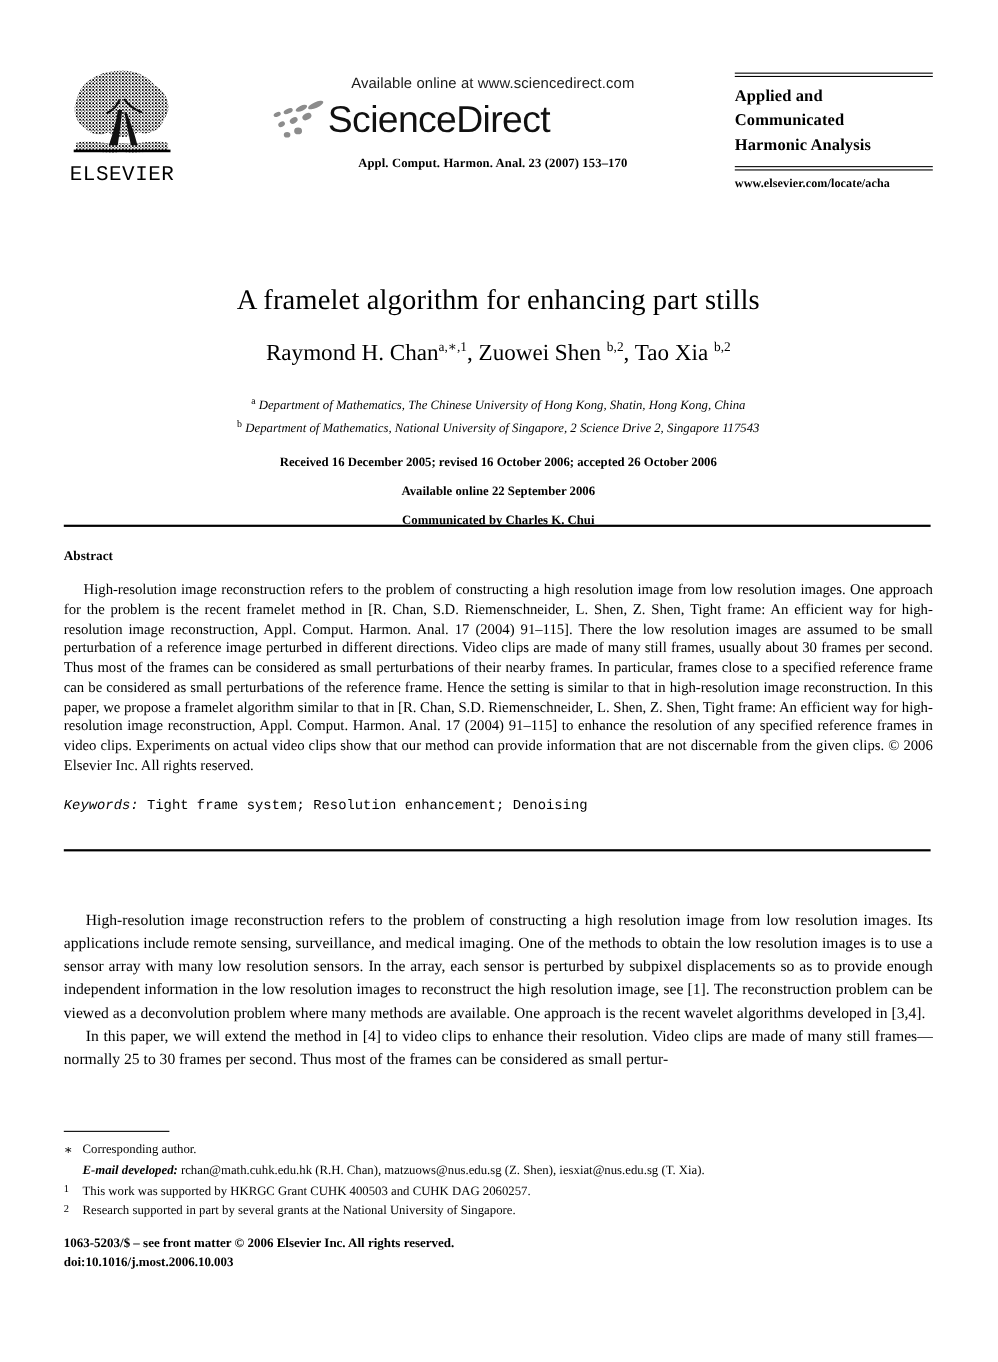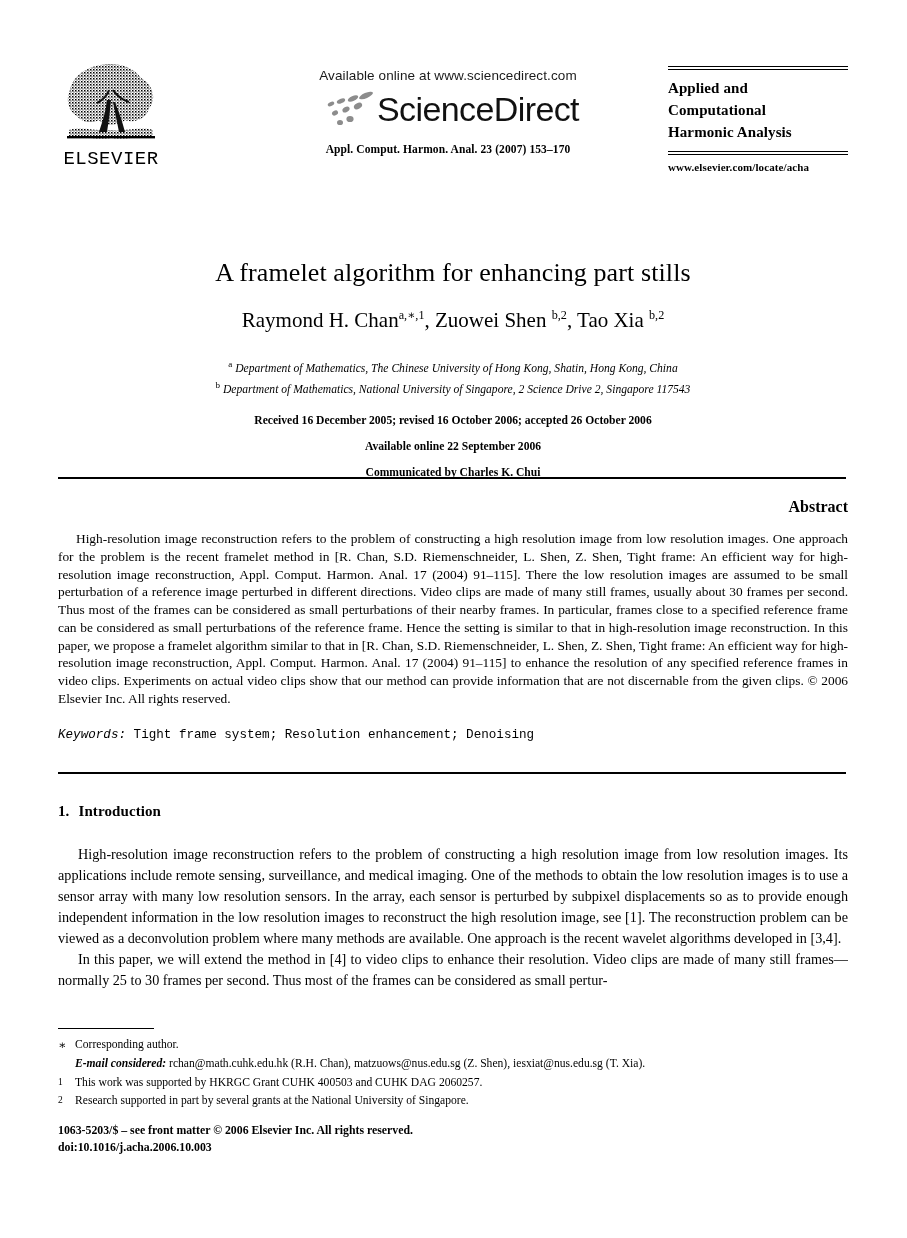--- a/index.html
+++ b/index.html
@@ -62,21 +62,20 @@
   }
   .sd-available {
     font-family: "Liberation Sans", "DejaVu Sans", sans-serif;
     font-size: 13.5px;
     letter-spacing: 0.1px;
     color: #1a1a1a;
   }
   .sd-logo-row {
     display: flex;
     align-items: center;
-    justify-content: center;
     margin-top: 6px;
   }
   .sd-swoosh { width: 58px; height: 40px; }
   .sd-word {
     font-family: "Liberation Sans", "DejaVu Sans", sans-serif;
     font-size: 34px;
     font-weight: 400;
     letter-spacing: -0.6px;
     line-height: 1;
     color: #111;
@@ -172,24 +171,23 @@
   #rule-abstract-bottom { top: 772px; }
 
   
   .abstract-block {
     position: absolute;
     left: 58px;
     top: 498px;
     width: 790px;
   }
   .abstract-heading {
-    font-size: 16px;
+    font-size: 12px;
     font-weight: bold;
     margin-bottom: 14px;
-    text-align: right;
   }
   .abstract-body {
     font-size: 13.4px;
     line-height: 1.325;
     text-align: justify;
     text-indent: 18px;
     letter-spacing: -0.02px;
   }
   .copyright-line {
     font-size: 13.4px;
@@ -328,21 +326,21 @@
         </svg>
         <div class="sd-word">ScienceDirect</div>
       </div>
       <div class="journal-ref">Appl. Comput. Harmon. Anal. 23 (2007) 153–170</div>
     </div>
 
     <div class="journal-block">
       <div class="jb-rule-top"></div>
       <div class="journal-name">
         <div>Applied and</div>
-        <div>Computational</div>
+        <div>Communicated</div>
         <div>Harmonic Analysis</div>
       </div>
       <div class="jb-rule-bot"></div>
       <div class="journal-url">www.elsevier.com/locate/acha</div>
     </div>
 
   </div>
 
   <div class="title-block">
     <h1 class="paper-title">A framelet algorithm for enhancing part stills</h1>
@@ -372,52 +370,49 @@
       <span>High-resolution image reconstruction refers to the problem of constructing a high resolution image from low resolution images. One approach for the problem is the recent framelet method in [R. Chan, S.D. Riemenschneider, L. Shen, Z. Shen, Tight frame: An efficient way for high-resolution image reconstruction, Appl. Comput. Harmon. Anal. 17 (2004) 91–115]. There the low resolution images are assumed to be small perturbation of a reference image perturbed in different directions. Video clips are made of many still frames, usually about 30 frames per second. Thus most of the frames can be considered as small perturbations of their nearby frames. In particular, frames close to a specified reference frame can be considered as small perturbations of the reference frame. Hence the setting is similar to that in high-resolution image reconstruction. In this paper, we propose a framelet algorithm similar to that in [R. Chan, S.D. Riemenschneider, L. Shen, Z. Shen, Tight frame: An efficient way for high-resolution image reconstruction, Appl. Comput. Harmon. Anal. 17 (2004) 91–115] to enhance the resolution of any specified reference frames in video clips. Experiments on actual video clips show that our method can provide information that are not discernable from the given clips.</span>
       <span class="copyright-line">© 2006 Elsevier Inc. All rights reserved.</span>
     </div>
     <div class="keywords">
       <span class="kw-label">Keywords:</span>
       <span>Tight frame system; Resolution enhancement; Denoising</span>
     </div>
   </div>
 
   <div class="intro-block">
-    <div class="section-heading">
-      <span class="sec-num">1.</span><span>Introduction</span>
-    </div>
     <div class="intro-body">
       <p>High-resolution image reconstruction refers to the problem of constructing a high resolution image from low resolution images. Its applications include remote sensing, surveillance, and medical imaging. One of the methods to obtain the low resolution images is to use a sensor array with many low resolution sensors. In the array, each sensor is perturbed by subpixel displacements so as to provide enough independent information in the low resolution images to reconstruct the high resolution image, see [1]. The reconstruction problem can be viewed as a deconvolution problem where many methods are available. One approach is the recent wavelet algorithms developed in [3,4].</p>
       <p>In this paper, we will extend the method in [4] to video clips to enhance their resolution. Video clips are made of many still frames—normally 25 to 30 frames per second. Thus most of the frames can be considered as small pertur-</p>
     </div>
   </div>
 
   <div class="footnote-rule"></div>
   <div class="footnotes">
 
     <div class="fn-row">
       <div class="fn-mark star">∗</div>
       <div class="fn-text">Corresponding author.</div>
     </div>
 
     <div class="fn-row">
       <div class="fn-mark"></div>
-      <div class="fn-text"><span class="em">E-mail considered:</span><span> rchan@math.cuhk.edu.hk (R.H. Chan), matzuows@nus.edu.sg (Z. Shen), iesxiat@nus.edu.sg (T. Xia).</span></div>
+      <div class="fn-text"><span class="em">E-mail developed:</span><span> rchan@math.cuhk.edu.hk (R.H. Chan), matzuows@nus.edu.sg (Z. Shen), iesxiat@nus.edu.sg (T. Xia).</span></div>
     </div>
 
     <div class="fn-row">
       <div class="fn-mark">1</div>
       <div class="fn-text">This work was supported by HKRGC Grant CUHK 400503 and CUHK DAG 2060257.</div>
     </div>
 
     <div class="fn-row">
       <div class="fn-mark">2</div>
       <div class="fn-text">Research supported in part by several grants at the National University of Singapore.</div>
     </div>
 
   </div>
 
   <div class="colophon">
     <div>1063-5203/$ – see front matter © 2006 Elsevier Inc. All rights reserved.</div>
-    <div>doi:10.1016/j.acha.2006.10.003</div>
+    <div>doi:10.1016/j.most.2006.10.003</div>
   </div>
 
 </div>
 
 </body></html>

